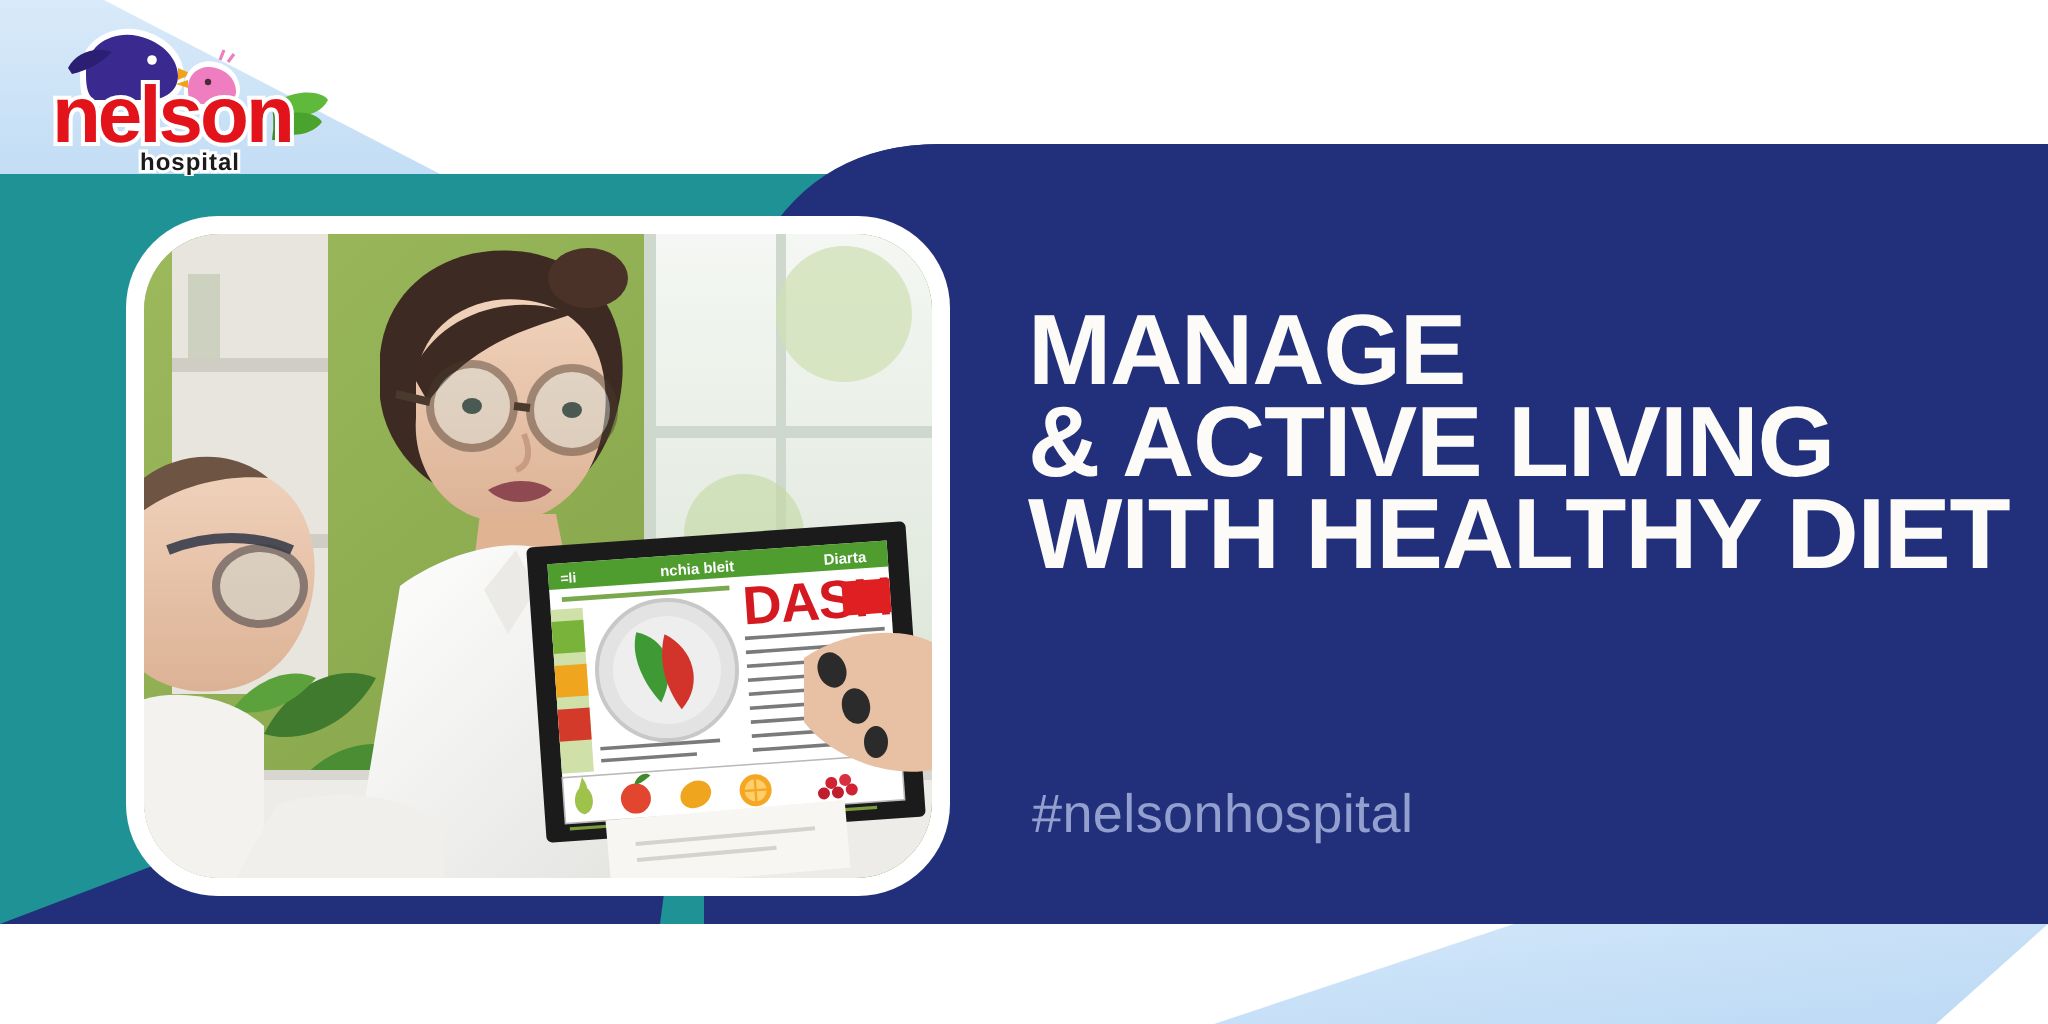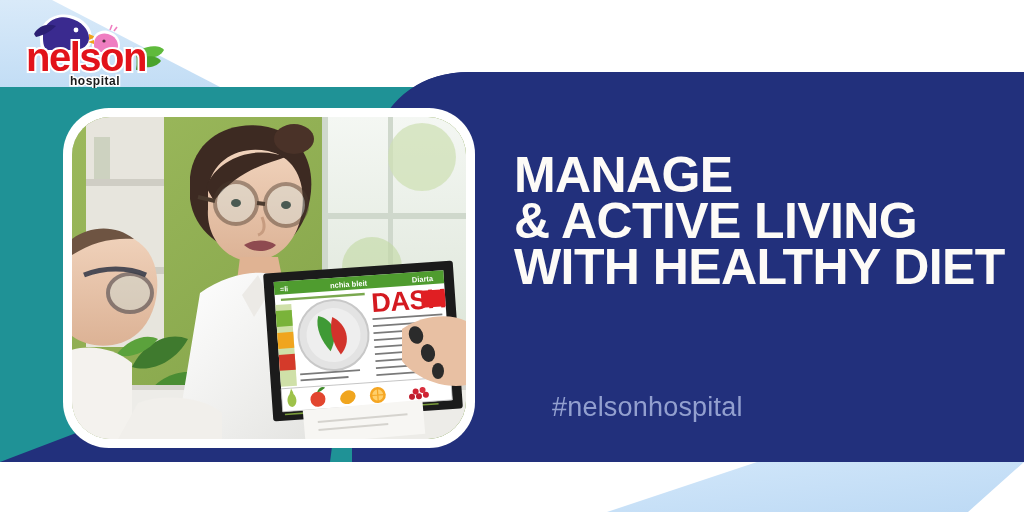--- a/index.html
+++ b/index.html
@@ -63,21 +63,20 @@
     white-space:nowrap;
   }
   .hashtag {
     position:absolute;
     left:516px; top:392px;
     color:#93a0cf;
     font-size:27px;
     font-weight:normal;
     letter-spacing:0.2px;
     z-index:9;
-    margin-left:36px;
   }
 </style>
 </head>
 <body>
 
 <div class="banner">
 
   <svg class="bg-svg" viewBox="0 0 1024 512" preserveAspectRatio="none">
     <defs>
       <linearGradient id="lbGrad" x1="0" y1="0" x2="0" y2="1">

